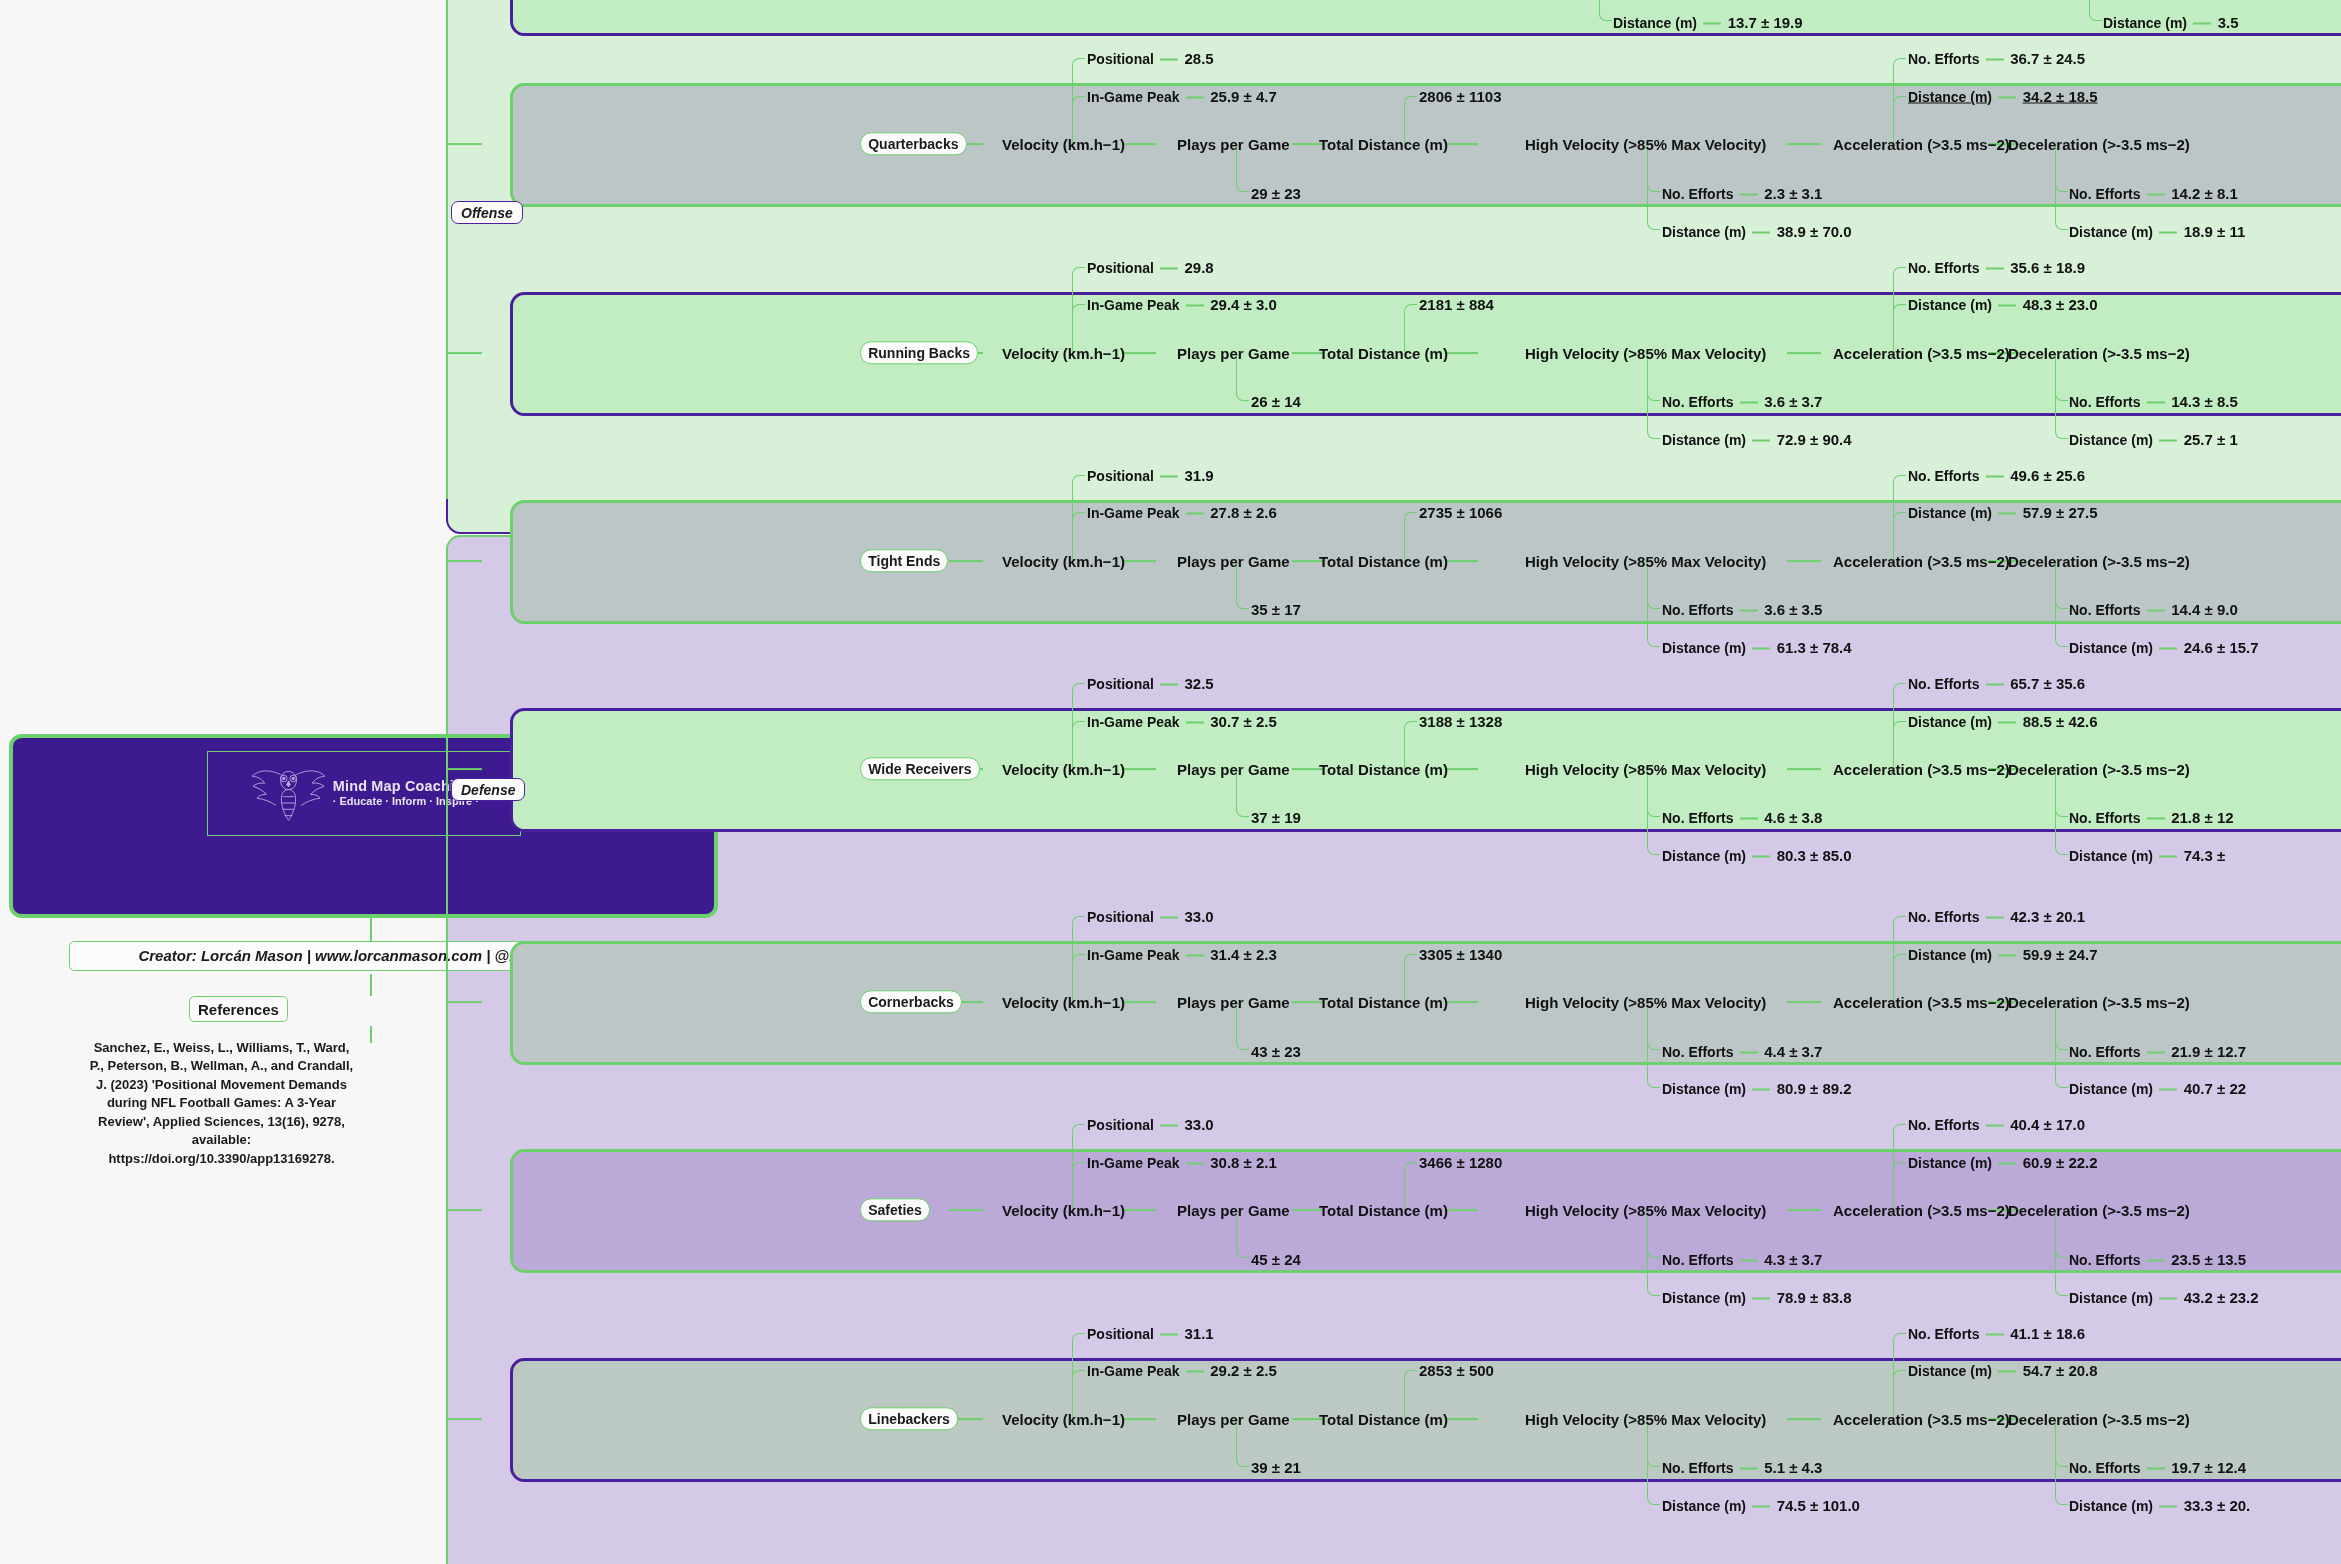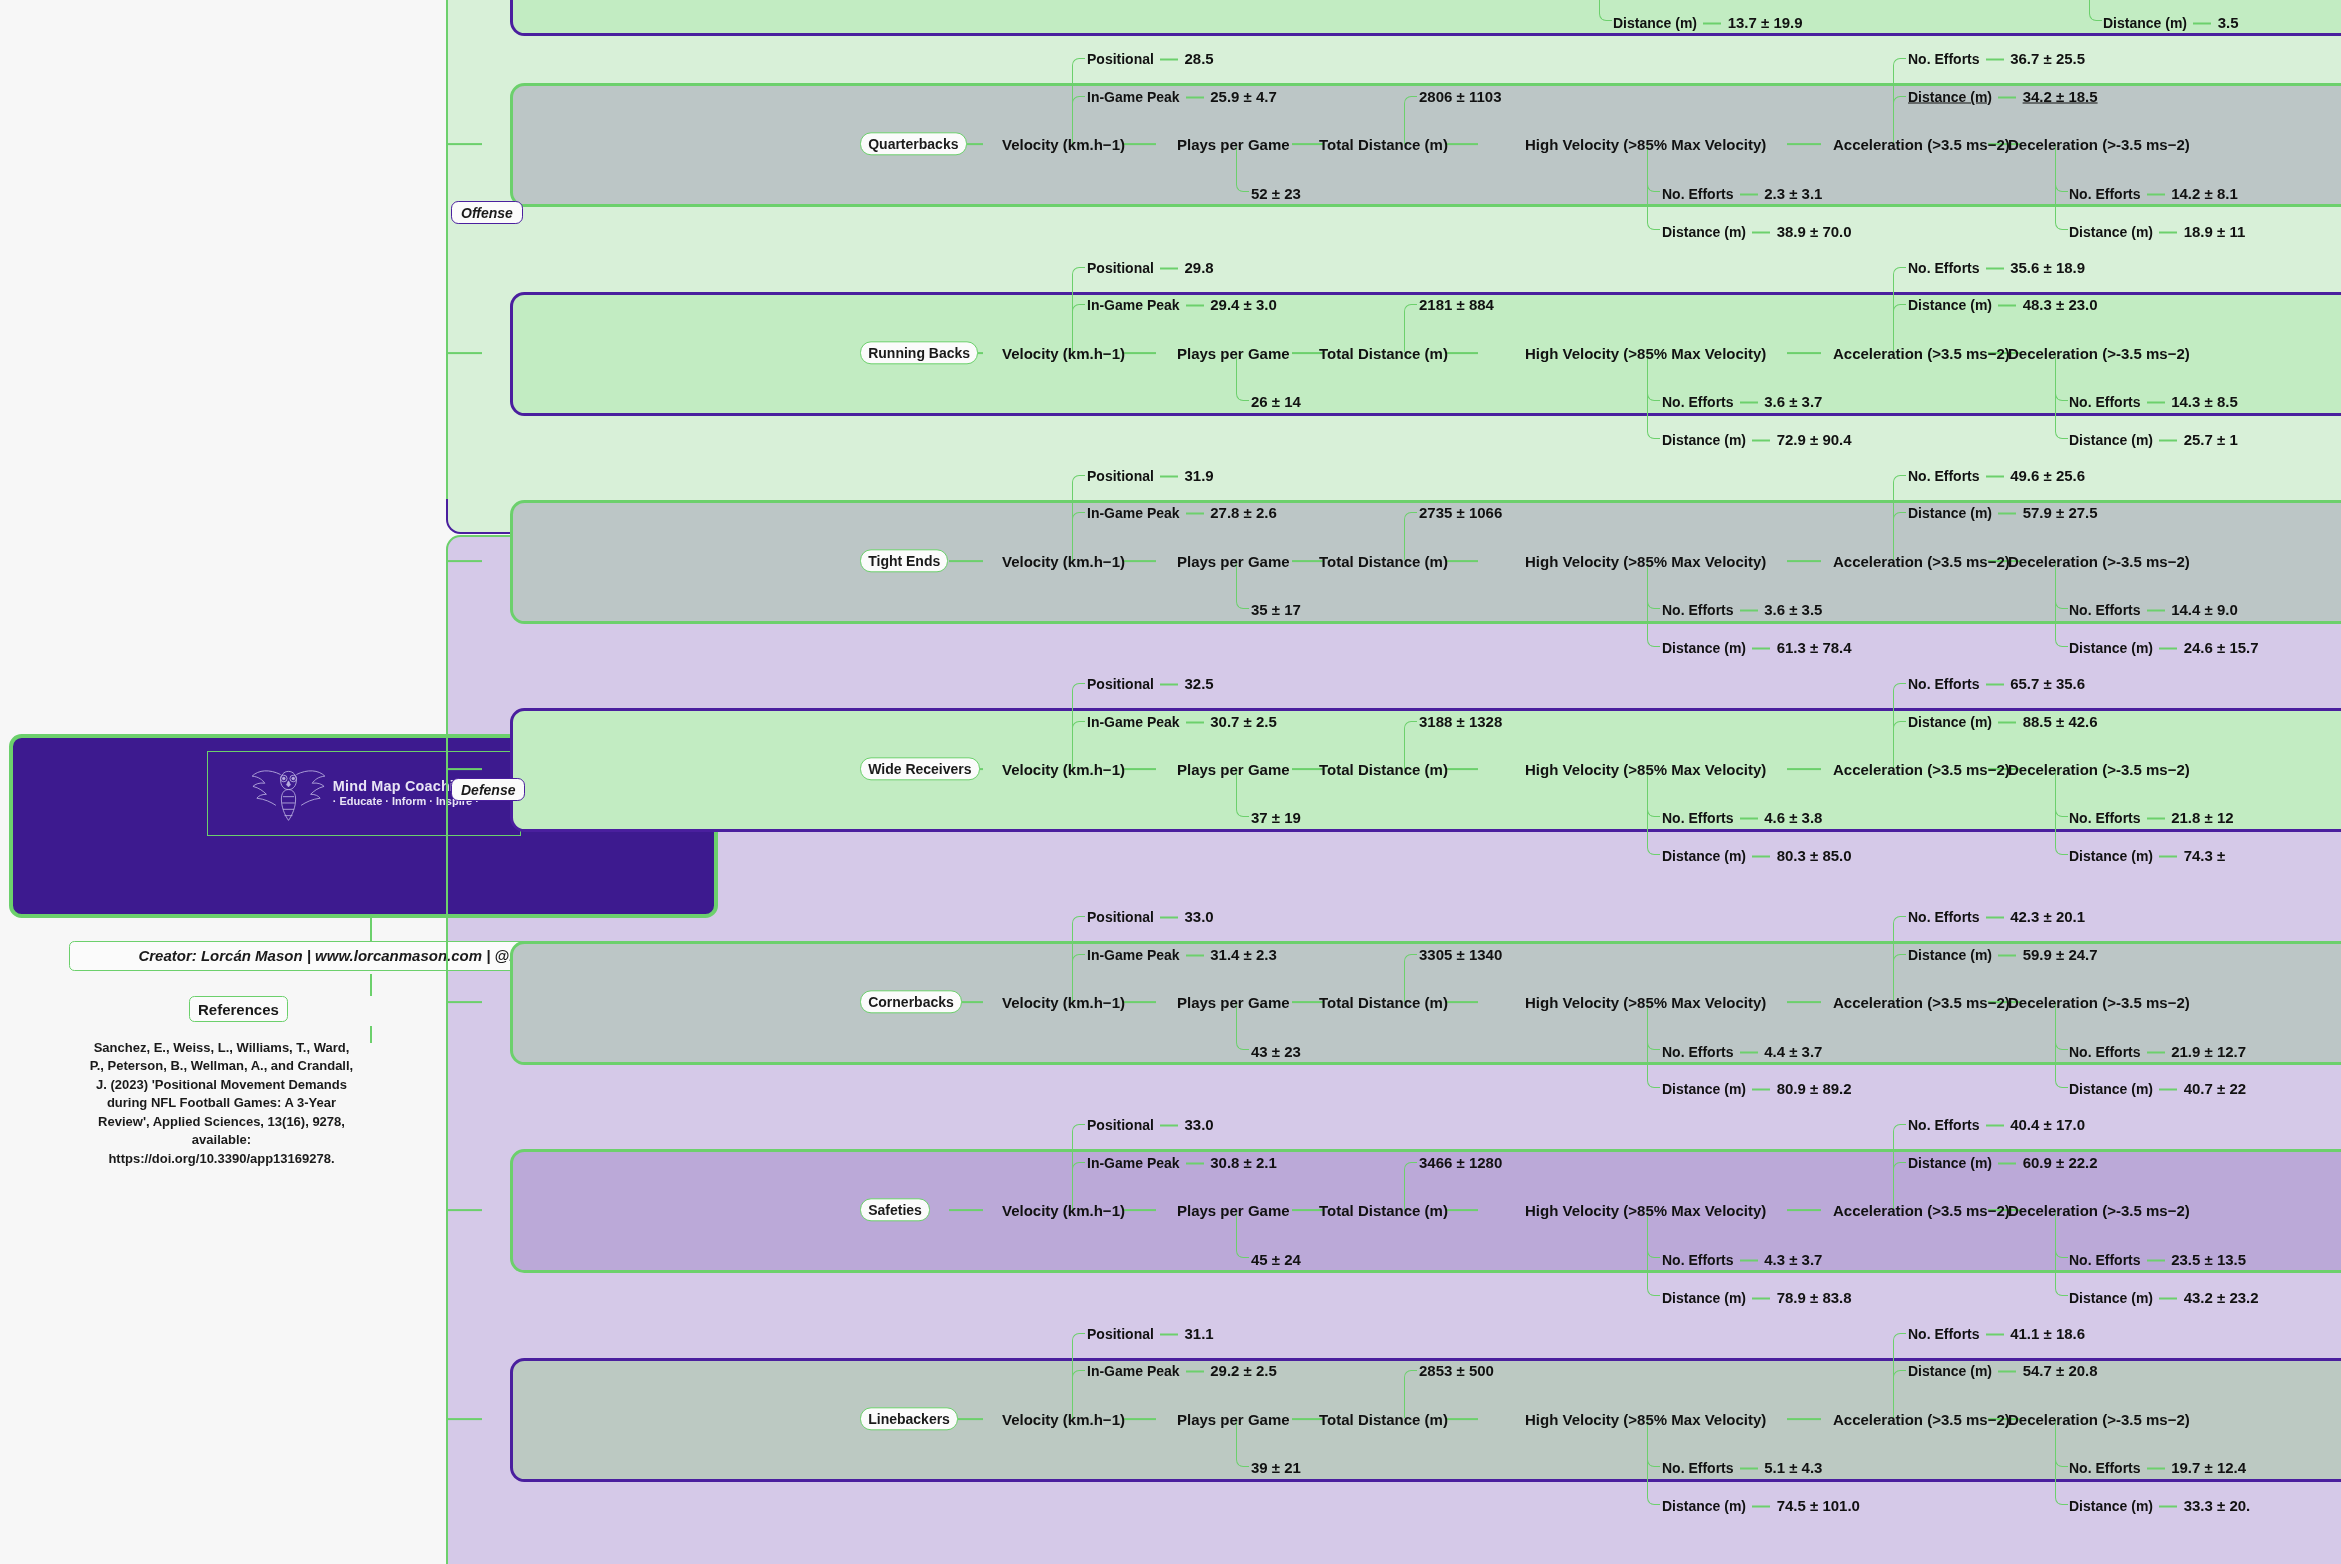--- a/index.html
+++ b/index.html
@@ -187,29 +187,29 @@
       <div class="node" style="left:1177px;top:144px;">Plays per Game</div>
       <div class="node" style="left:1319px;top:144px;">Total Distance (m)</div>
       <div class="node" style="left:1525px;top:144px;">High Velocity (&gt;85% Max Velocity)</div>
       <div class="node" style="left:1833px;top:144px;">Acceleration (&gt;3.5 ms−2)</div>
       <div class="node" style="left:2008px;top:144px;">Deceleration (&gt;-3.5 ms−2)</div>
       <div class="elbow up" style="left:1072px;top:58px;width:12.6px;height:86px;"></div>
       <div class="leaf" style="left:1087px;top:58px;"><span>Positional</span><span style="display: inline-block; width: 18px; height: 1.8px; background: rgb(108, 208, 108); vertical-align: middle; margin: 0px 6.3px;"></span><span class="val">28.5</span></div>
       <div class="elbow up" style="left:1072px;top:96px;width:12.6px;height:48px;"></div>
       <div class="leaf" style="left:1087px;top:96px;"><span>In-Game Peak</span><span style="display: inline-block; width: 18px; height: 1.8px; background: rgb(108, 208, 108); vertical-align: middle; margin: 0px 6.3px;"></span><span class="val">25.9 ± 4.7</span></div>
       <div class="elbow down" style="left:1236px;top:144px;width:12.6px;height:48px;"></div>
-      <div class="leaf" style="left:1251px;top:193px;"><span class="val">52 ± 23</span></div>
+      <div class="leaf" style="left:1251px;top:193px;"><span class="val">29 ± 23</span></div>
       <div class="elbow up" style="left:1404px;top:96px;width:12.6px;height:48px;"></div>
       <div class="leaf" style="left:1419px;top:96px;"><span class="val">2806 ± 1103</span></div>
       <div class="elbow down" style="left:1647px;top:144px;width:12.6px;height:48px;"></div>
       <div class="leaf" style="left:1662px;top:193px;"><span>No. Efforts</span><span style="display: inline-block; width: 18px; height: 1.8px; background: rgb(108, 208, 108); vertical-align: middle; margin: 0px 6.3px;"></span><span class="val">2.3 ± 3.1</span></div>
       <div class="elbow down" style="left:1647px;top:144px;width:12.6px;height:86px;"></div>
       <div class="leaf" style="left:1662px;top:231px;"><span>Distance (m)</span><span style="display: inline-block; width: 18px; height: 1.8px; background: rgb(108, 208, 108); vertical-align: middle; margin: 0px 6.3px;"></span><span class="val">38.9 ± 70.0</span></div>
       <div class="elbow up" style="left:1893px;top:58px;width:12.6px;height:86px;"></div>
-      <div class="leaf" style="left:1908px;top:58px;"><span>No. Efforts</span><span style="display: inline-block; width: 18px; height: 1.8px; background: rgb(108, 208, 108); vertical-align: middle; margin: 0px 6.3px;"></span><span class="val">36.7 ± 25.5</span></div>
+      <div class="leaf" style="left:1908px;top:58px;"><span>No. Efforts</span><span style="display: inline-block; width: 18px; height: 1.8px; background: rgb(108, 208, 108); vertical-align: middle; margin: 0px 6.3px;"></span><span class="val">36.7 ± 24.5</span></div>
       <div class="elbow up" style="left:1893px;top:96px;width:12.6px;height:48px;"></div>
       <div class="leaf" style="left:1908px;top:96px;text-decoration:underline;"><span>Distance (m)</span><span style="display: inline-block; width: 18px; height: 1.8px; background: rgb(108, 208, 108); vertical-align: middle; margin: 0px 6.3px;"></span><span class="val">34.2 ± 18.5</span></div>
       <div class="elbow down" style="left:2055px;top:144px;width:12.6px;height:48px;"></div>
       <div class="leaf" style="left:2069px;top:193px;"><span>No. Efforts</span><span style="display: inline-block; width: 18px; height: 1.8px; background: rgb(108, 208, 108); vertical-align: middle; margin: 0px 6.3px;"></span><span class="val">14.2 ± 8.1</span></div>
       <div class="elbow down" style="left:2055px;top:144px;width:12.6px;height:86px;"></div>
       <div class="leaf" style="left:2069px;top:231px;"><span>Distance (m)</span><span style="display: inline-block; width: 18px; height: 1.8px; background: rgb(108, 208, 108); vertical-align: middle; margin: 0px 6.3px;"></span><span class="val">18.9 ± 11</span></div>
       <div class="pos-card pos-green" style="top:292px;"></div>
       <div class="dash" style="left:446px;top:353px;width:36px;"></div>
       <div class="pos-label" style="left:860px;top:353px;">Running Backs</div>
       <div class="dash" style="left:949px;top:353px;width:34px;"></div>

